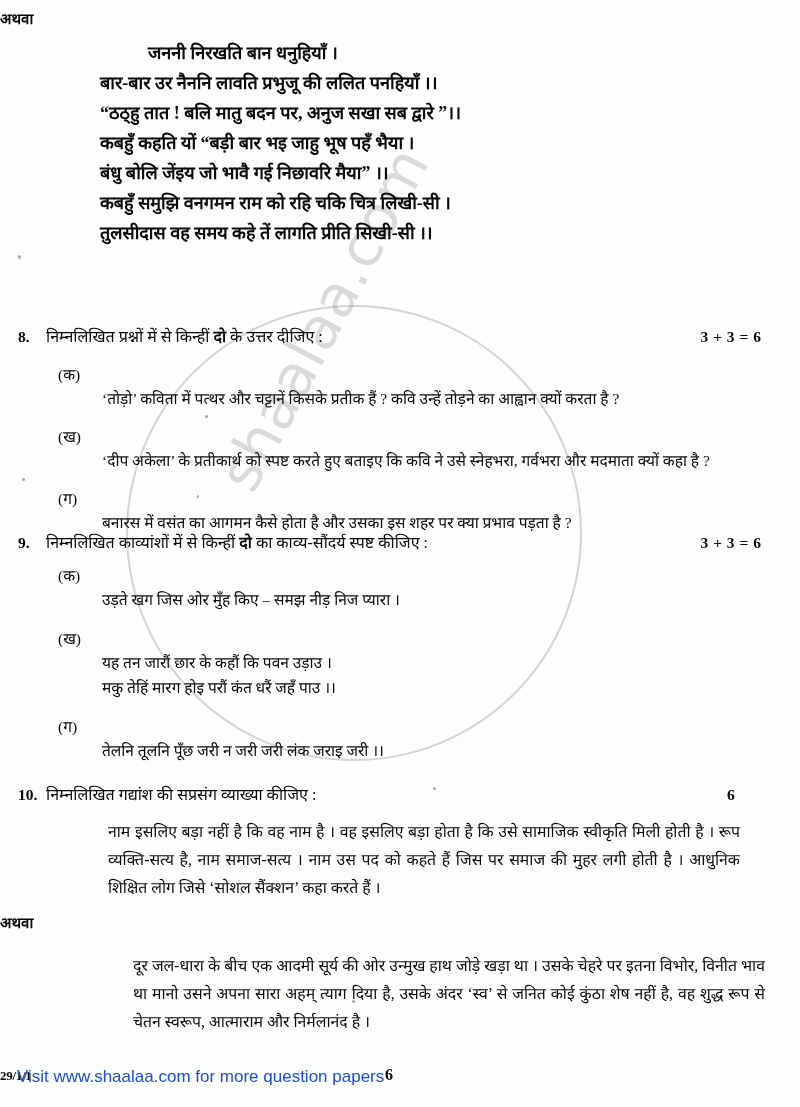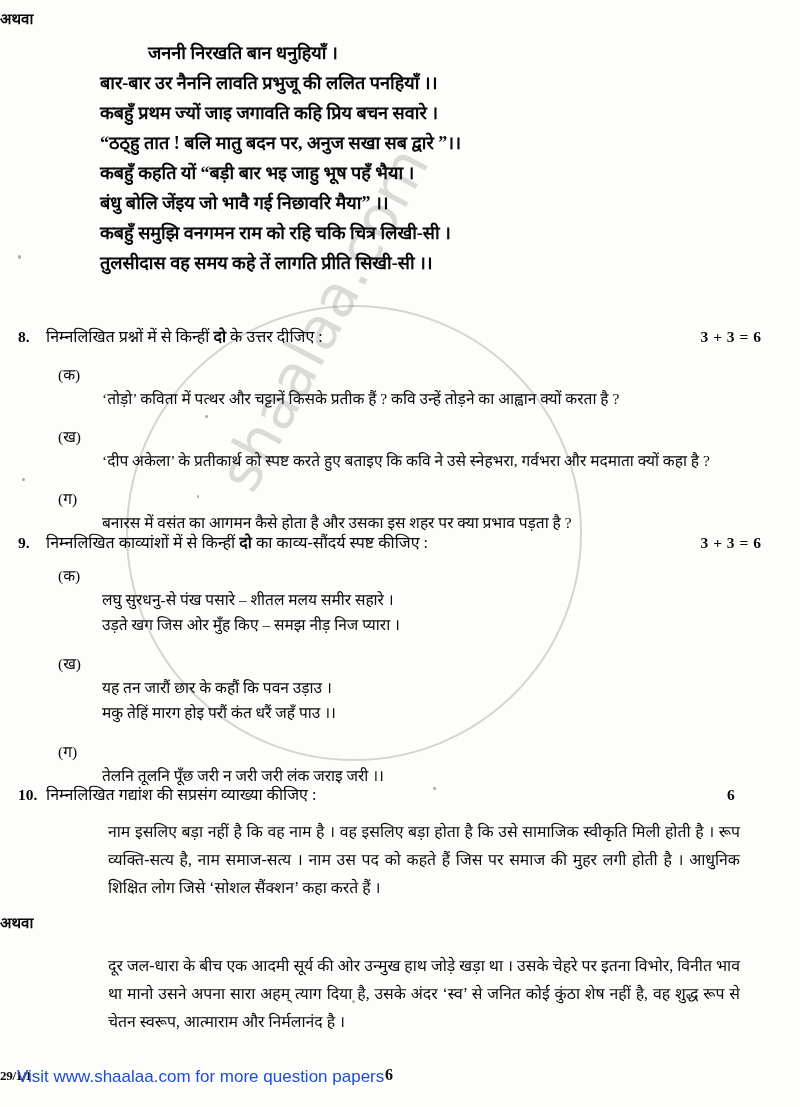--- a/index.html
+++ b/index.html
@@ -195,21 +195,20 @@
   <div class="speck" style="left:433px; top:787px; width:3px; height:3px;"></div>
   <div class="speck" style="left:352px; top:1000px; width:3px; height:3px;"></div>
 
   <div class="content">
 
     <div class="centered alt-1">अथवा</div>
 
     <div class="poem">
       <div class="indent">जननी निरखति बान धनुहियाँ ।</div>
       <div>बार-बार उर नैननि लावति प्रभुजू की ललित पनहियाँ ।।</div>
-      <div>कबहुँ प्रथम ज्यों जाइ जगावति कहि प्रिय बचन सवारे ।</div>
       <div>“ठठ्हु तात ! बलि मातु बदन पर, अनुज सखा सब द्वारे ”।।</div>
       <div>कबहुँ कहति यों “बड़ी बार भइ जाहु भूष पहँ भैया ।</div>
       <div>बंधु बोलि जेंइय जो भावै गई निछावरि मैया” ।।</div>
       <div>कबहुँ समुझि वनगमन राम को रहि चकि चित्र लिखी-सी ।</div>
       <div>तुलसीदास वह समय कहे तें लागति प्रीति सिखी-सी ।।</div>
     </div>
 
     <div class="q" style="top:325px;">
       <div class="q-head">
         <div class="q-num">8.</div>
@@ -236,21 +235,20 @@
     <div class="q" style="top:531px;">
       <div class="q-head">
         <div class="q-num">9.</div>
         <div class="q-text">निम्नलिखित काव्यांशों में से किन्हीं <b class="bold">दो</b> का काव्य-सौंदर्य स्पष्ट कीजिए :</div>
         <div class="q-marks">3 + 3 = 6</div>
       </div>
 
       <div class="sub" style="margin-top:8px;">
         <div class="sub-label">(क)</div>
         <div class="sub-body">
-          <span>लघु सुरधनु-से पंख पसारे – शीतल मलय समीर सहारे ।</span>
           <span class="line2">उड़ते खग जिस ओर मुँह किए – समझ नीड़ निज प्यारा ।</span>
         </div>
       </div>
 
       <div class="sub" style="margin-top:14px;">
         <div class="sub-label">(ख)</div>
         <div class="sub-body">
           <span>यह तन जारौं छार के कहौं कि पवन उड़ाउ ।</span>
           <span class="line2">मकु तेहिं मारग होइ परौं कंत धरैं जहँ पाउ ।।</span>
         </div>
@@ -267,21 +265,21 @@
         <div class="q-num">10.</div>
         <div class="q-text">निम्नलिखित गद्यांश की सप्रसंग व्याख्या कीजिए :</div>
         <div class="q-marks">6</div>
       </div>
     </div>
 
     <div class="passage" style="top:818px;">नाम इसलिए बड़ा नहीं है कि वह नाम है । वह इसलिए बड़ा होता है कि उसे सामाजिक स्वीकृति मिली होती है । रूप व्यक्ति-सत्य है, नाम समाज-सत्य । नाम उस पद को कहते हैं जिस पर समाज की मुहर लगी होती है । आधुनिक शिक्षित लोग जिसे ‘सोशल सैंक्शन’ कहा करते हैं ।</div>
 
     <div class="centered alt-2">अथवा</div>
 
-    <div class="passage" style="top:952px;">दूर जल-धारा के बीच एक आदमी सूर्य की ओर उन्मुख हाथ जोड़े खड़ा था । उसके चेहरे पर इतना विभोर, विनीत भाव था मानो उसने अपना सारा अहम् त्याग दिया है, उसके अंदर ‘स्व’ से जनित कोई कुंठा शेष नहीं है, वह शुद्ध रूप से चेतन स्वरूप, आत्माराम और निर्मलानंद है ।</div>
+    <div class="passage" style="top:952px;margin-left:25px;">दूर जल-धारा के बीच एक आदमी सूर्य की ओर उन्मुख हाथ जोड़े खड़ा था । उसके चेहरे पर इतना विभोर, विनीत भाव था मानो उसने अपना सारा अहम् त्याग दिया है, उसके अंदर ‘स्व’ से जनित कोई कुंठा शेष नहीं है, वह शुद्ध रूप से चेतन स्वरूप, आत्माराम और निर्मलानंद है ।</div>
 
   </div>
 
   <div class="footer">
     <div class="footer-code">29/1/1</div>
     <div class="footer-visit">Visit www.shaalaa.com for more question papers</div>
     <div class="footer-pagenum">6</div>
   </div>
 
 </div>

